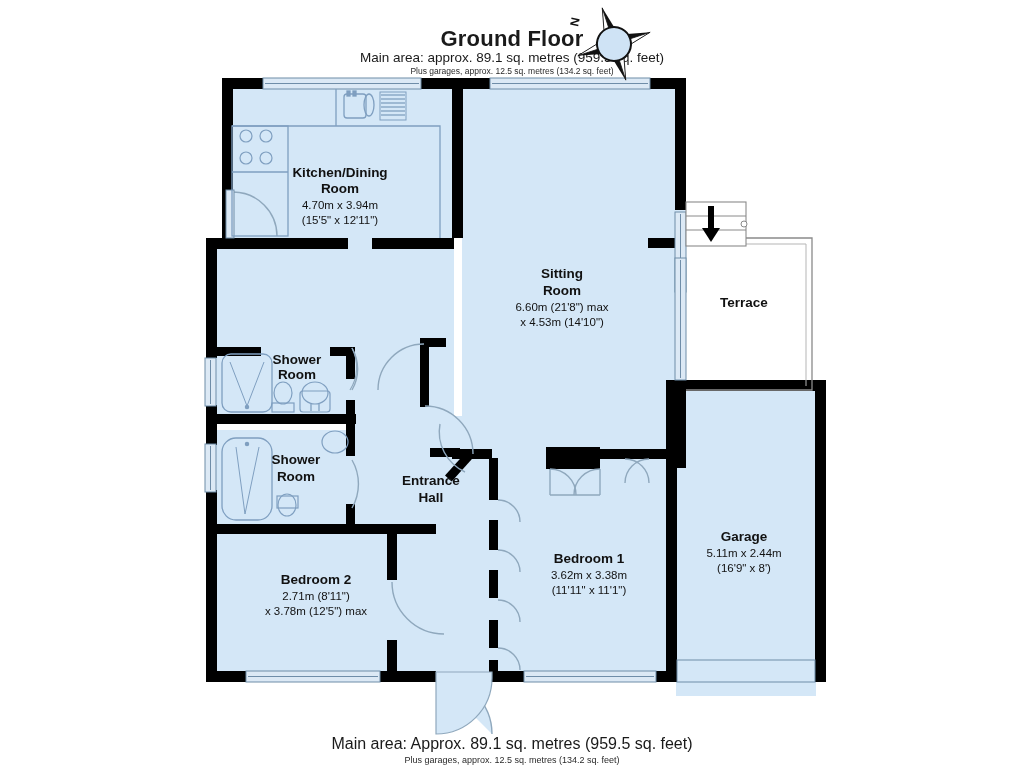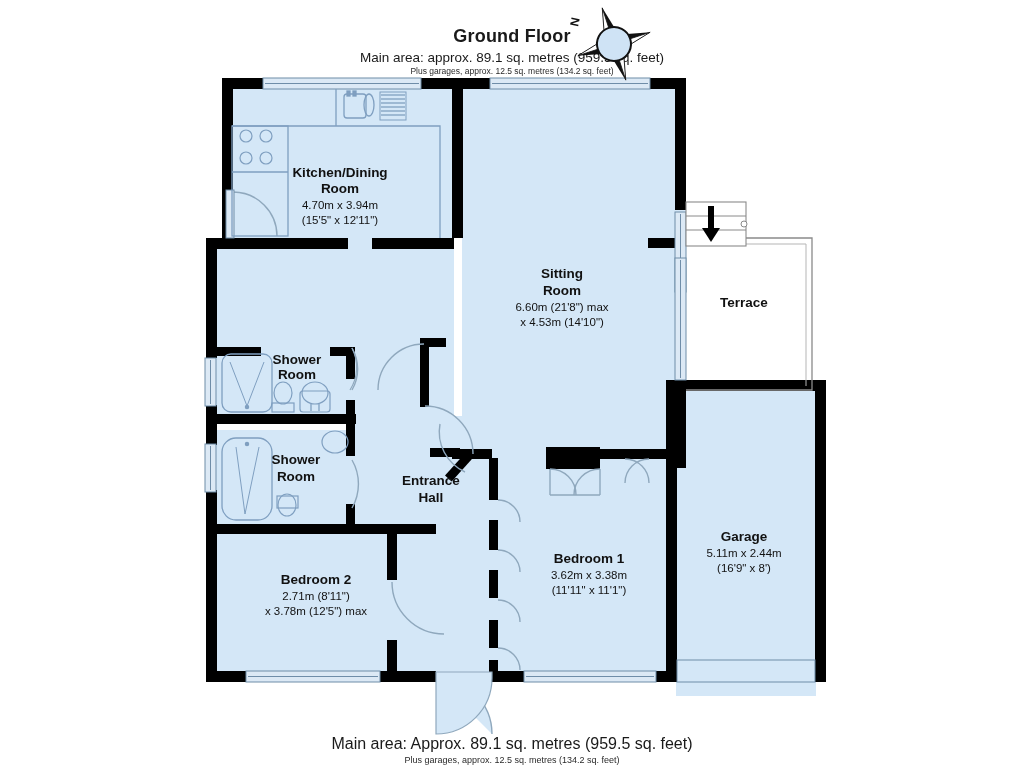--- a/index.html
+++ b/index.html
@@ -23,21 +23,21 @@
   }
   .hdr {
     position: absolute;
     left: 0;
     width: 1024px;
     text-align: center;
     color: #1a1a1a;
   }
   #title {
     top: 26px;
-    font-size: 18px;
+    font-size: 22px;
     font-weight: bold;
     letter-spacing: 0.2px;
   }
   #subtitle {
     top: 50px;
     font-size: 13.5px;
     font-weight: normal;
   }
   #subtitle2 {
     top: 66px;

